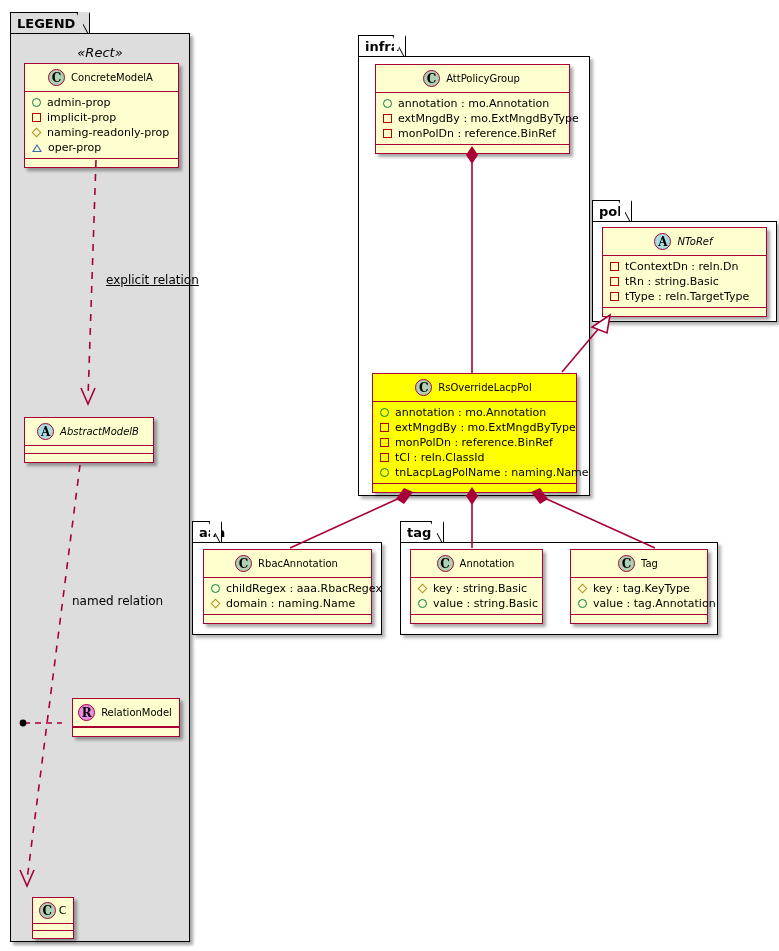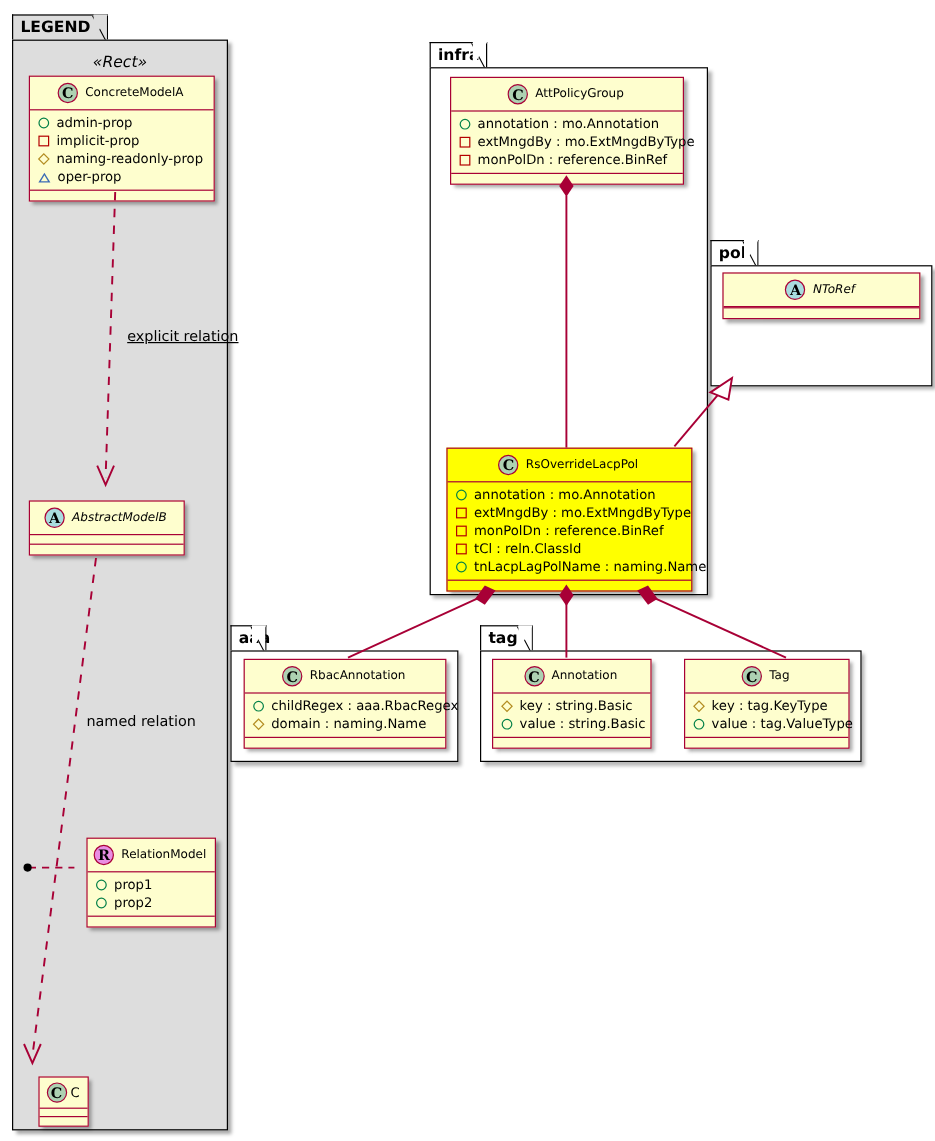--- a/index.html
+++ b/index.html
@@ -159,30 +159,20 @@
       <div class="sep"></div>
       <div class="foot"></div>
     </div>
 
     <div class="cls" style="left:62px;top:686px;width:108px;">
       <div class="hdr">
         <span class="tico r">R</span>
         <span class="title">RelationModel</span>
       </div>
       <div class="sep"></div>
-      <div class="attrs">
-        <div class="attr">
-          <span class="mk circle"></span>
-          <span>prop1</span>
-        </div>
-        <div class="attr">
-          <span class="mk circle"></span>
-          <span>prop2</span>
-        </div>
-      </div>
       <div class="sep"></div>
       <div class="foot"></div>
     </div>
 
     <div class="cls" style="left:22px;top:885px;width:42px;">
       <div class="hdr" style="padding:4px 6px 4px 5px;gap:3px;">
         <span class="tico c">C</span>
         <span class="title" style="font-size:11px;">C</span>
       </div>
       <div class="sep"></div>
@@ -232,20 +222,34 @@
     </div>
     <div class="pkg-body" style="top:21px;width:185px;height:101px;"></div>
   </div>
 
   <div class="cls" style="left:602px;top:227px;width:165px;">
     <div class="hdr">
       <span class="tico a">A</span>
       <span class="title abstract">NToRef</span>
     </div>
     <div class="sep"></div>
+    <div class="attrs">
+      <div class="attr">
+        <span class="mk square"></span>
+        <span>tContextDn : reln.Dn</span>
+      </div>
+      <div class="attr">
+        <span class="mk square"></span>
+        <span>tRn : string.Basic</span>
+      </div>
+      <div class="attr">
+        <span class="mk square"></span>
+        <span>tType : reln.TargetType</span>
+      </div>
+    </div>
     <div class="sep"></div>
     <div class="foot"></div>
   </div>
 
   <div class="cls hl" style="left:372px;top:373px;width:205px;">
     <div class="hdr">
       <span class="tico c">C</span>
       <span class="title">RsOverrideLacpPol</span>
     </div>
     <div class="sep"></div>
@@ -335,21 +339,21 @@
       <span class="title">Tag</span>
     </div>
     <div class="sep"></div>
     <div class="attrs">
       <div class="attr">
         <span class="mk diamond"></span>
         <span>key : tag.KeyType</span>
       </div>
       <div class="attr">
         <span class="mk circle"></span>
-        <span>value : tag.ValueType</span>
+        <span>value : tag.Annotation</span>
       </div>
     </div>
     <div class="sep"></div>
     <div class="foot"></div>
   </div>
 
   <svg class="wires" viewBox="0 0 779 951">
 
     <g>
       <path d="M96,160 L88,398" stroke="#A80036" stroke-width="1.6" fill="none" stroke-dasharray="7,7"></path>

